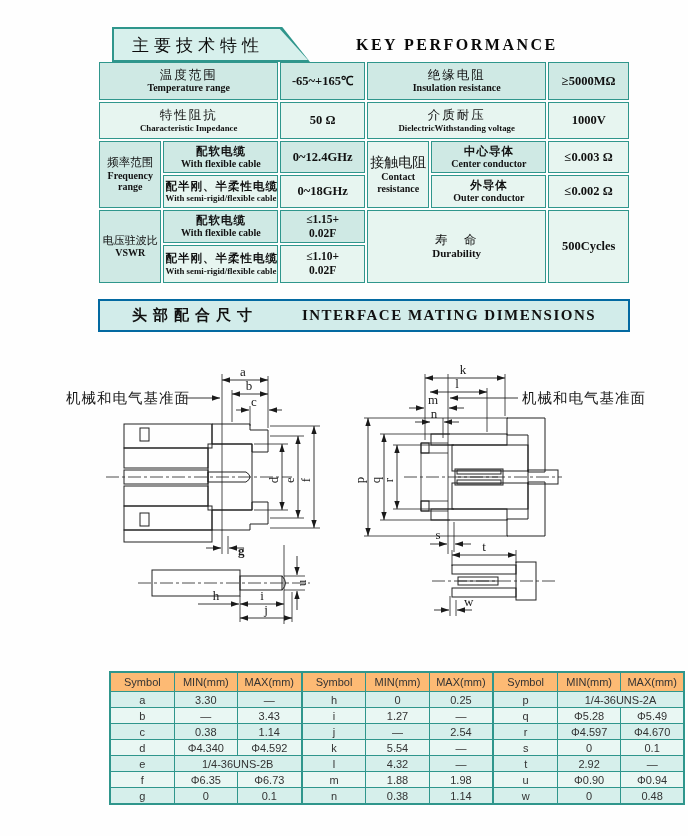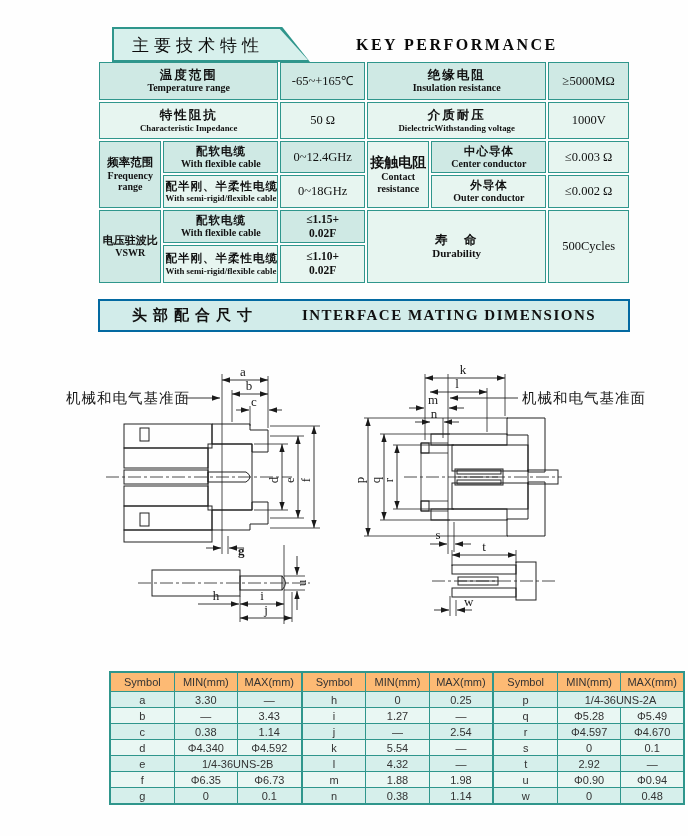--- a/index.html
+++ b/index.html
@@ -16,25 +16,25 @@
                letter-spacing:5px;color:#0c0c0c;}
   .keyperf{position:absolute;left:356px;top:36px;font-size:16px;font-weight:bold;
            letter-spacing:2.5px;color:#0a0a0a;}
 
   
   table.spec{position:absolute;left:97px;top:60px;border-spacing:2px;
              table-layout:fixed;width:534px;}
   table.spec td{border:1px solid #2f968c;text-align:center;vertical-align:middle;
                 padding:0 1px;line-height:1.15;}
   .c-d{background:#cfe9e4;} .c-l{background:#e7f5f0;}
-  .zh{display:block;font-size:12.5px;font-weight:bold;letter-spacing:2px;}
+  .zh{display:block;font-size:12.5px;font-weight:normal;letter-spacing:2px;}
   .zh-sm{display:block;font-size:11.5px;font-weight:bold;letter-spacing:1px;white-space:nowrap;}
   .en{display:block;font-size:10px;font-weight:bold;font-family:Liberation Serif, serif;}
   .en-sm{display:block;font-size:8.8px;font-weight:bold;white-space:nowrap;}
-  .val{font-size:12.5px;font-weight:normal;}
+  .val{font-size:12.5px;font-weight:bold;}
   .val2{display:block;font-size:11.5px;font-weight:bold;line-height:1.2;}
   tr.r1 td{height:36px;} tr.r2 td{height:35px;} tr.r3 td{height:30px;}
   tr.r4 td{height:31px;} tr.r5 td{height:31px;} tr.r6 td{height:36px;}
 
   
   .banner2{position:absolute;left:98px;top:299px;width:528px;height:29px;
            background:#d2ecea;border:2px solid #0369a1;display:flex;
            align-items:center;justify-content:center;gap:44px;}
   .banner2 .zh-t{font-size:15px;font-weight:bold;letter-spacing:6px;}
   .banner2 .en-t{font-size:15px;font-weight:bold;letter-spacing:1.5px;}

